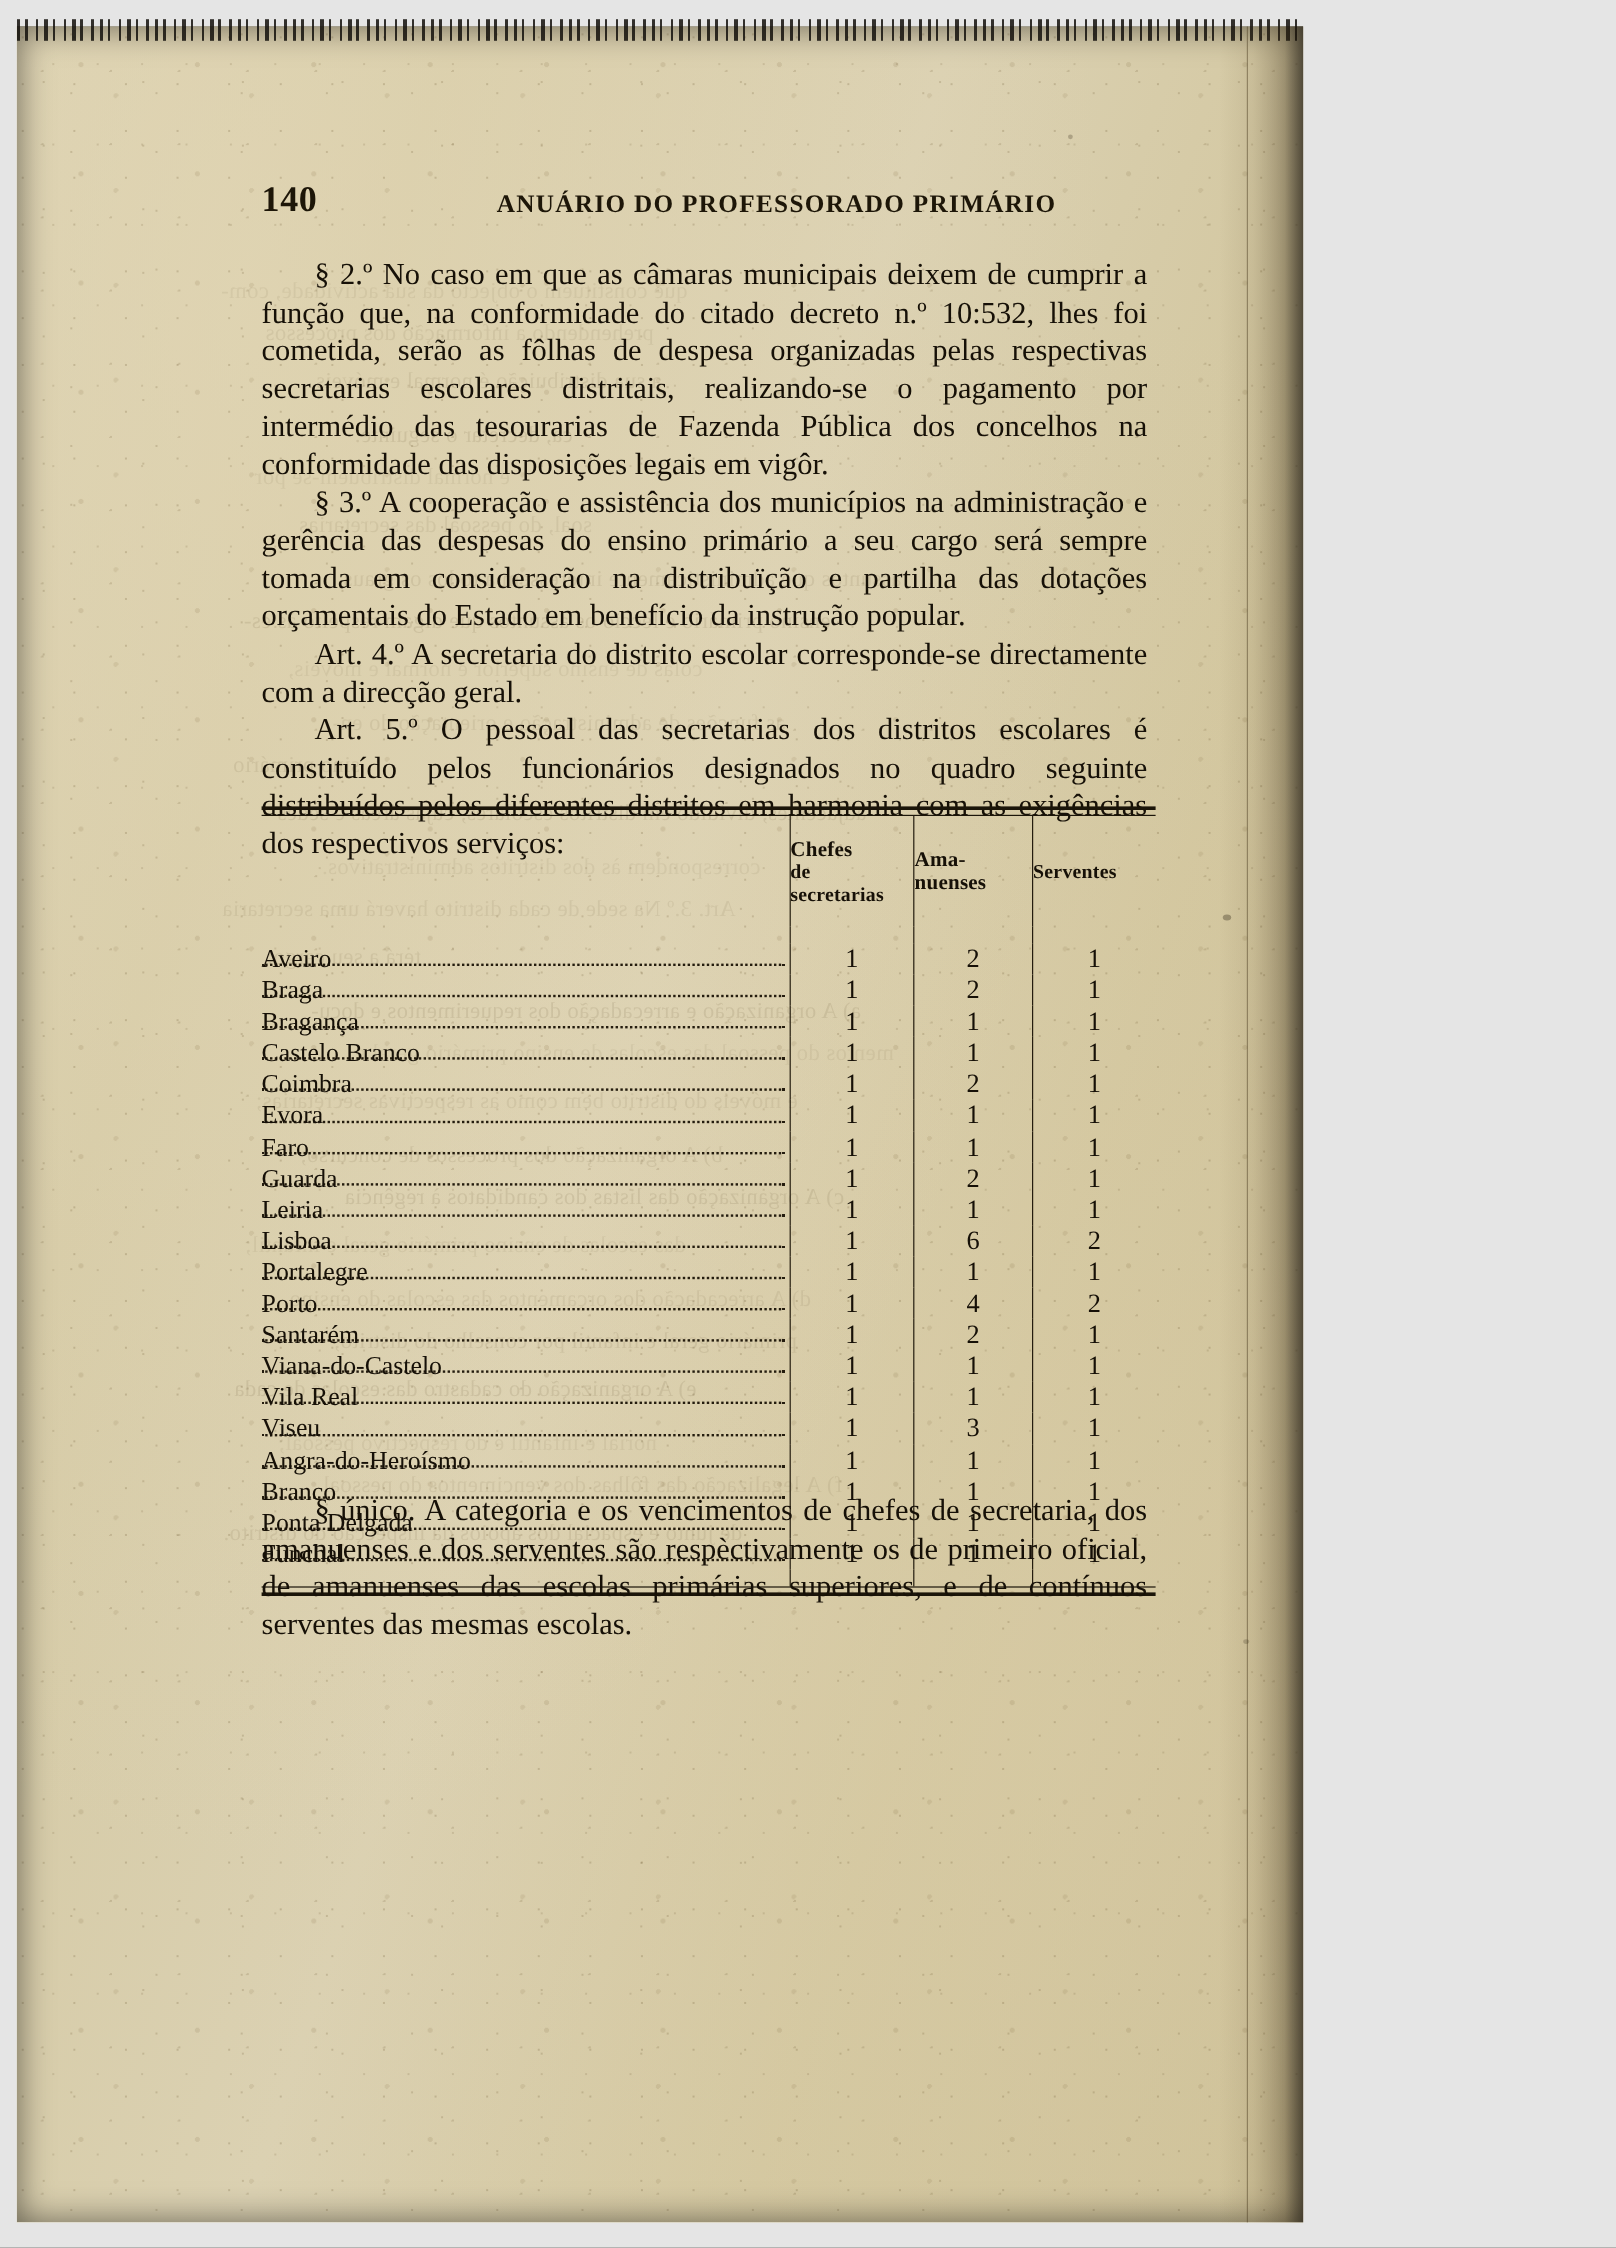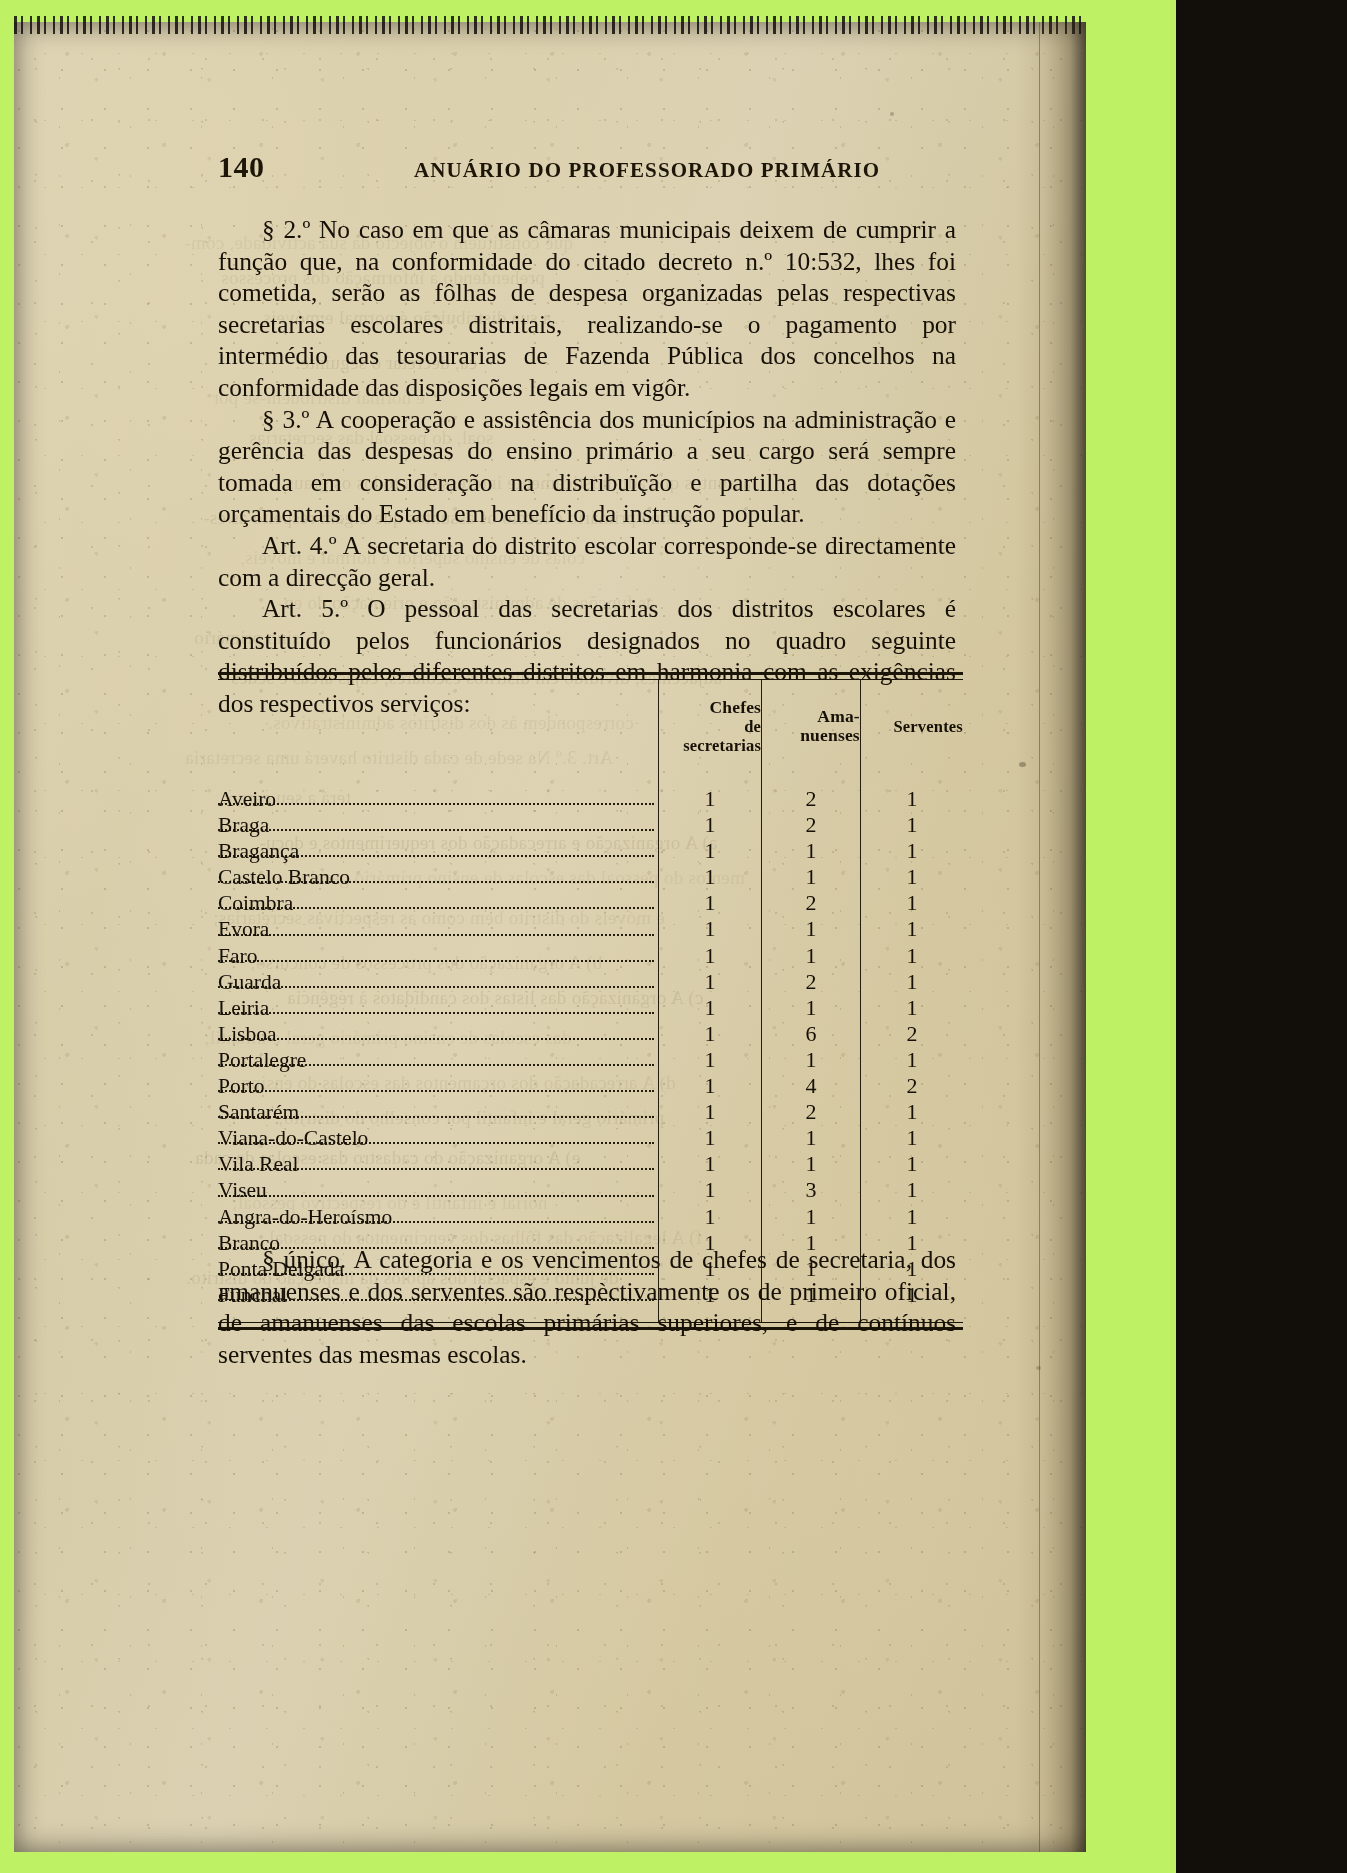--- a/index.html
+++ b/index.html
@@ -5,22 +5,22 @@
   html,body{margin:0;padding:0;}
   body{
     width:1347px;height:1873px;
     background:#120f0a;
     font-family:"Liberation Serif", serif;
     overflow:hidden;
   }
   
   #scan{
     position:absolute;
-    left:0;top:0;width:1176px;height:1873px;
-    background:#bef264;
+    left:0;top:0;width:1347px;height:1873px;
+    background:#e5e5e5;
   }
   #page{
     position:absolute;
     left:14px; top:22px; width:1072px; height:1830px;
     background:
       radial-gradient(ellipse at 18% 12%, rgba(230,218,186,.55), rgba(0,0,0,0) 58%),
       radial-gradient(ellipse at 82% 78%, rgba(222,208,172,.40), rgba(0,0,0,0) 60%),
       linear-gradient(108deg,#d9cfae 0%,#d5caa5 22%,#dbd1b2 47%,#d2c69e 72%,#cabd93 100%);
     box-shadow:0 0 28px rgba(0,0,0,.55) inset;
   }
@@ -110,21 +110,21 @@
   table.quadro{
     border-collapse:collapse;width:100%;
     font-size:21px;
   }
   table.quadro td,table.quadro th{padding:0;}
   .colsep{border-left:1.5px solid #241c0e;}
   th.hcell{
     font-weight:bold;
     font-size:16.5px;
     line-height:19px;
-    text-align:right;
+    text-align:left;
     vertical-align:middle;
     height:92px;
     padding:4px 6px 6px 6px;
     letter-spacing:.2px;
     font-family:"Liberation Serif", serif;
   }
   th.hcell .big{font-size:17.5px;}
   td.dist{
     font-size:21.5px;
     line-height:26.1px;

